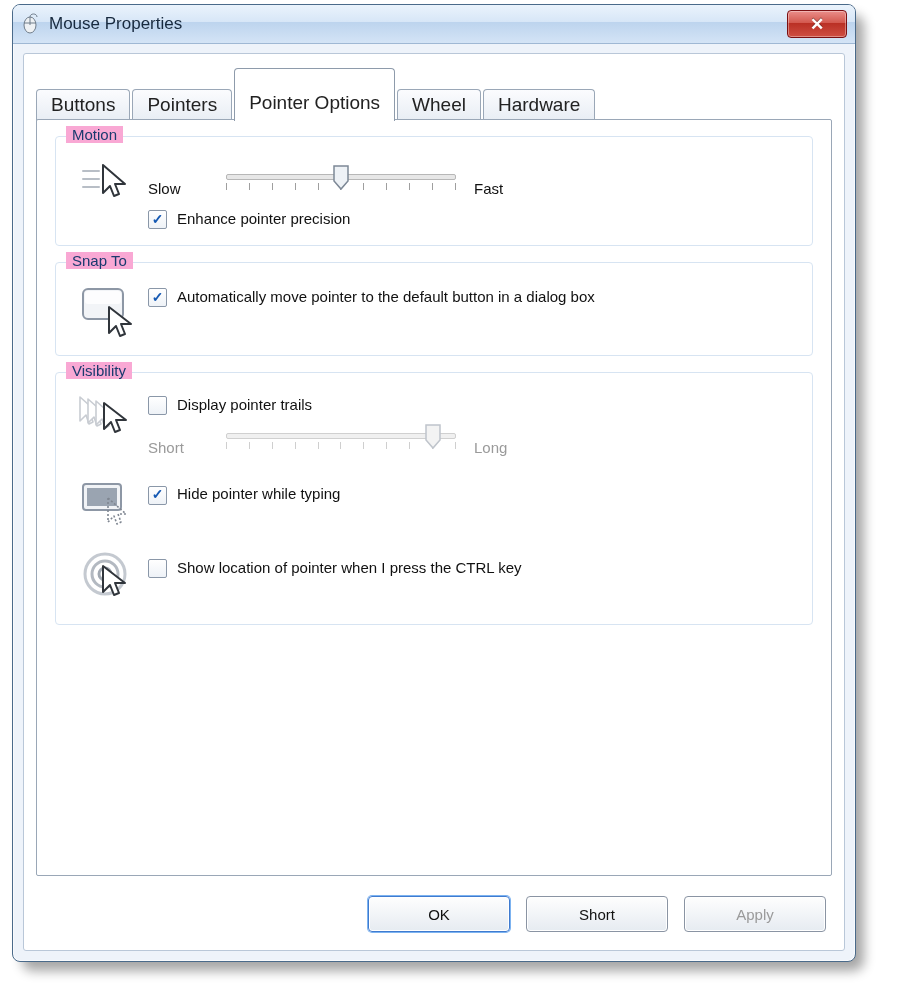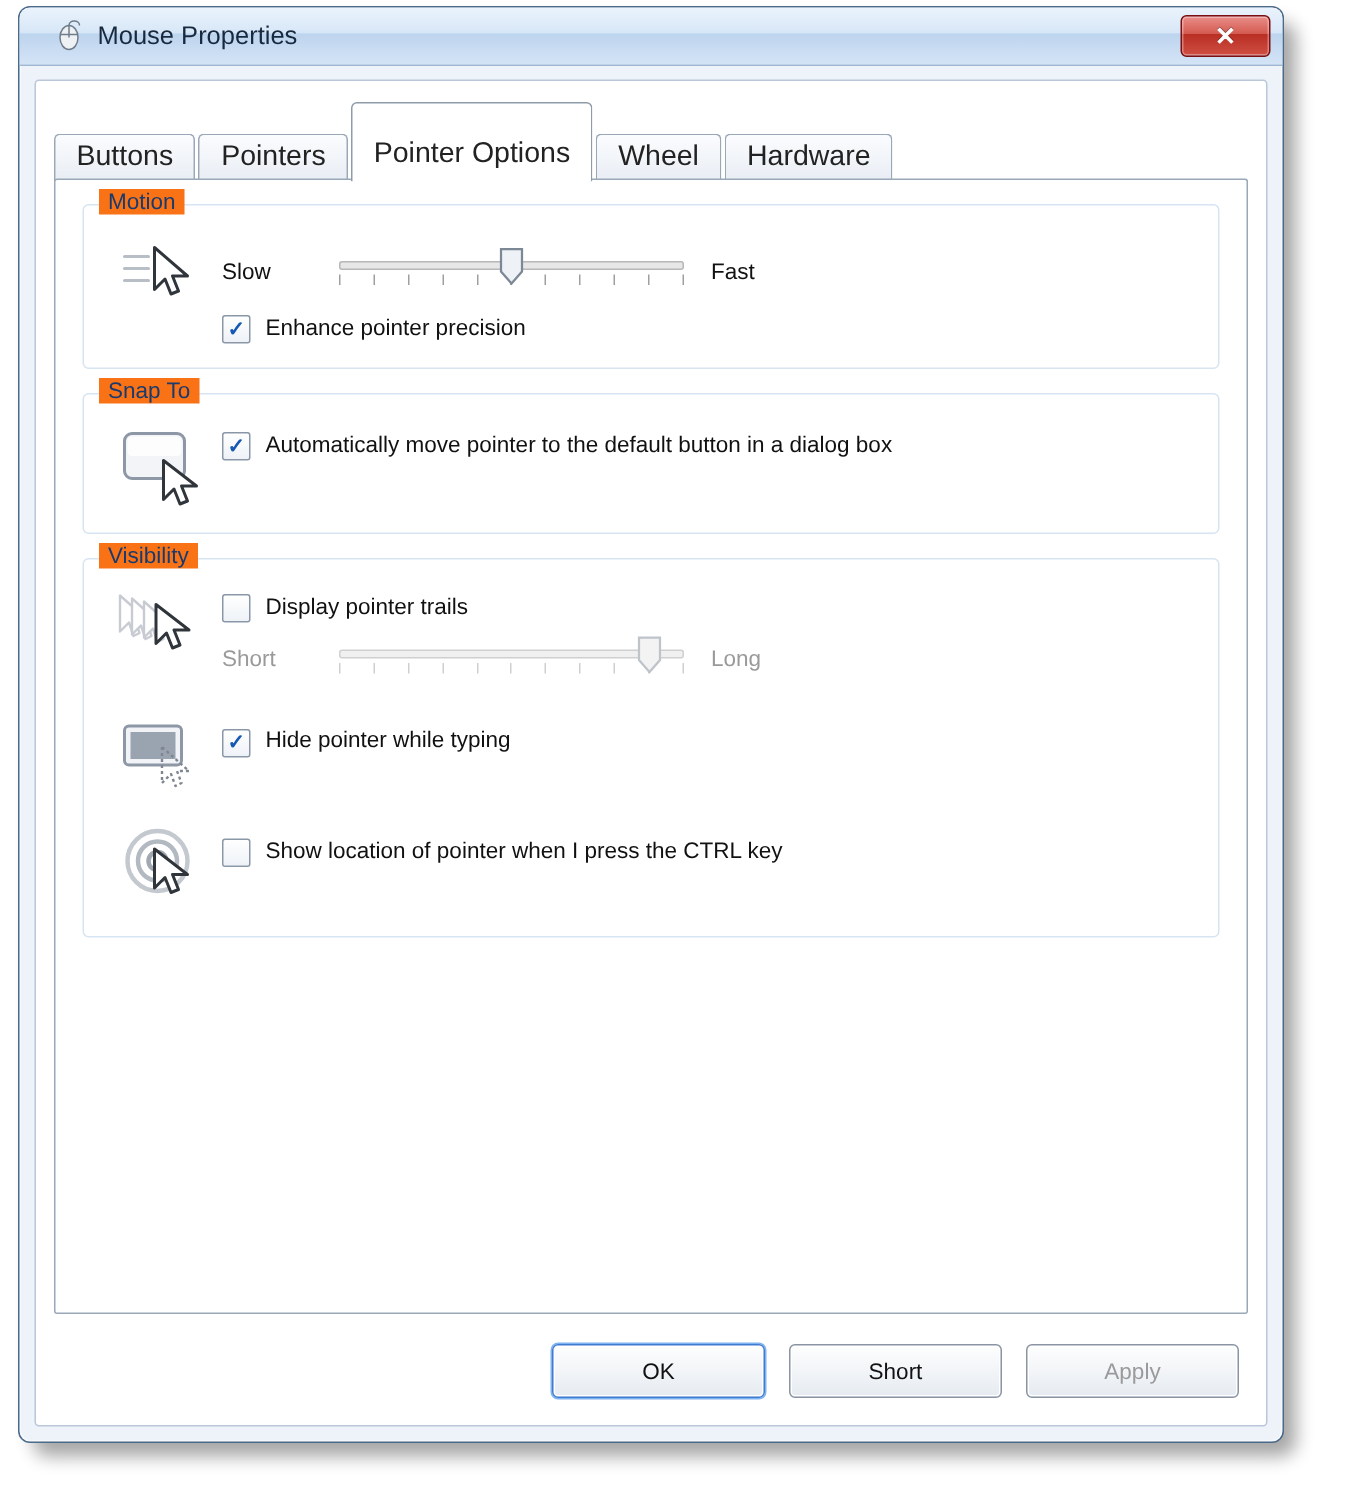--- a/index.html
+++ b/index.html
@@ -1,40 +1,40 @@
 <!DOCTYPE html>
 <html><head>
 <meta charset="utf-8">
 <style>
   html,body{margin:0;padding:0;background:#fff;font-family:"Segoe UI",Tahoma,sans-serif;font-size:15px;color:#000;}
   .canvas{position:relative;width:900px;height:1000px;background:#fff;}
   .shadow{position:absolute;left:22px;top:15px;width:842px;height:956px;background:#000;opacity:.35;border-radius:10px;filter:blur(6px);}
   .window{position:absolute;left:12px;top:4px;width:842px;height:956px;border:1px solid #4a6a8a;border-radius:8px;overflow:hidden;background:#eef3fa;box-shadow:inset 0 0 0 1px rgba(255,255,255,.6);}
   
-  .titlebar{height:38px;background:linear-gradient(to bottom,#eaf3fc 0%,#d7e6f7 45%,#bdd4ee 46%,#d4e4f6 100%);display:flex;align-items:center;padding:0 8px 0 22px;border-bottom:1px solid #9fb8d4;}
+  .titlebar{height:38px;background:linear-gradient(to bottom,#eaf3fc 0%,#d7e6f7 45%,#bdd4ee 46%,#d4e4f6 100%);display:flex;align-items:center;padding:0 8px 0 6px;border-bottom:1px solid #9fb8d4;}
   .titlebar .ticon{width:22px;height:22px;margin-right:8px;display:flex;align-items:center;justify-content:center;}
   .titlebar .title{font-size:17px;color:#17293e;}
   .closebtn{margin-left:auto;width:58px;height:26px;border-radius:4px;border:1px solid #7a0f12;background:linear-gradient(to bottom,#ea8e8a 0%,#d3594f 45%,#b92f24 46%,#cf4e42 100%);display:flex;align-items:center;justify-content:center;box-shadow:inset 0 0 0 1px rgba(255,255,255,.35);}
   .closebtn span{color:#fff;font-weight:bold;font-size:17px;line-height:1;text-shadow:0 -1px 0 rgba(0,0,0,.4);}
   
   .client{position:absolute;left:10px;right:10px;top:48px;bottom:10px;background:#fff;border:1px solid #b9c7d8;border-radius:3px;}
   
   .tabstrip{display:flex;align-items:flex-end;padding:18px 12px 0 12px;height:48px;}
   .tab{padding:4px 14px 5px 14px;margin-right:2px;font-size:19px;color:#222;border:1px solid #9aa7b7;border-bottom:none;border-top-left-radius:4px;border-top-right-radius:4px;background:linear-gradient(to bottom,#fbfcfe,#e8edf4);position:relative;top:1px;cursor:default;}
   .tab.active{background:#fff;border-color:#8e9bab;z-index:2;padding-top:23px;padding-bottom:7px;top:1px;}
   .tabpanel{position:absolute;left:12px;right:12px;top:65px;bottom:74px;border:1px solid #9aa7b7;background:#fff;border-radius:2px;}
   
   .group{position:relative;margin:16px 18px 10px 18px;border:1px solid #d7e4f2;border-radius:4px;padding:20px 14px 16px 14px;}
-  .group .legend{position:absolute;top:-11px;left:10px;background:#f97316;padding:0 6px;color:#1a3a6e;font-size:15px;}
+  .group .legend{position:absolute;top:-11px;left:10px;background:#f9a8d4;padding:0 6px;color:#1a3a6e;font-size:15px;}
   .row{display:flex;align-items:flex-start;}
   .iconcell{width:78px;flex:0 0 78px;display:flex;align-items:flex-start;justify-content:center;padding-top:2px;}
   .content{flex:1;}
   .lab{color:#111;font-size:15px;}
   
-  .sliderrow{display:flex;align-items:center;margin-top:8px;}
+  .sliderrow{display:flex;align-items:flex-end;margin-top:8px;}
   .slend{font-size:15px;color:#111;width:60px;}
   .slend.disabled{color:#9a9a9a;}
   .slider{position:relative;flex:0 0 230px;height:32px;margin:0 18px;}
   .track{position:absolute;left:0;right:0;top:9px;height:4px;background:#e7e7e7;border:1px solid #b7b7b7;border-radius:2px;}
   .ticks{position:absolute;left:0;right:0;top:18px;height:8px;display:flex;justify-content:space-between;}
   .ticks i{width:1px;height:7px;background:#9f9f9f;display:block;}
   .thumb{position:absolute;top:0;width:18px;height:24px;transform:translateX(-50%);}
   .thumb svg{display:block;}
   .slider.disabled .track{background:#f0f0f0;border-color:#d0d0d0;}
   .slider.disabled .ticks i{background:#cfcfcf;}

